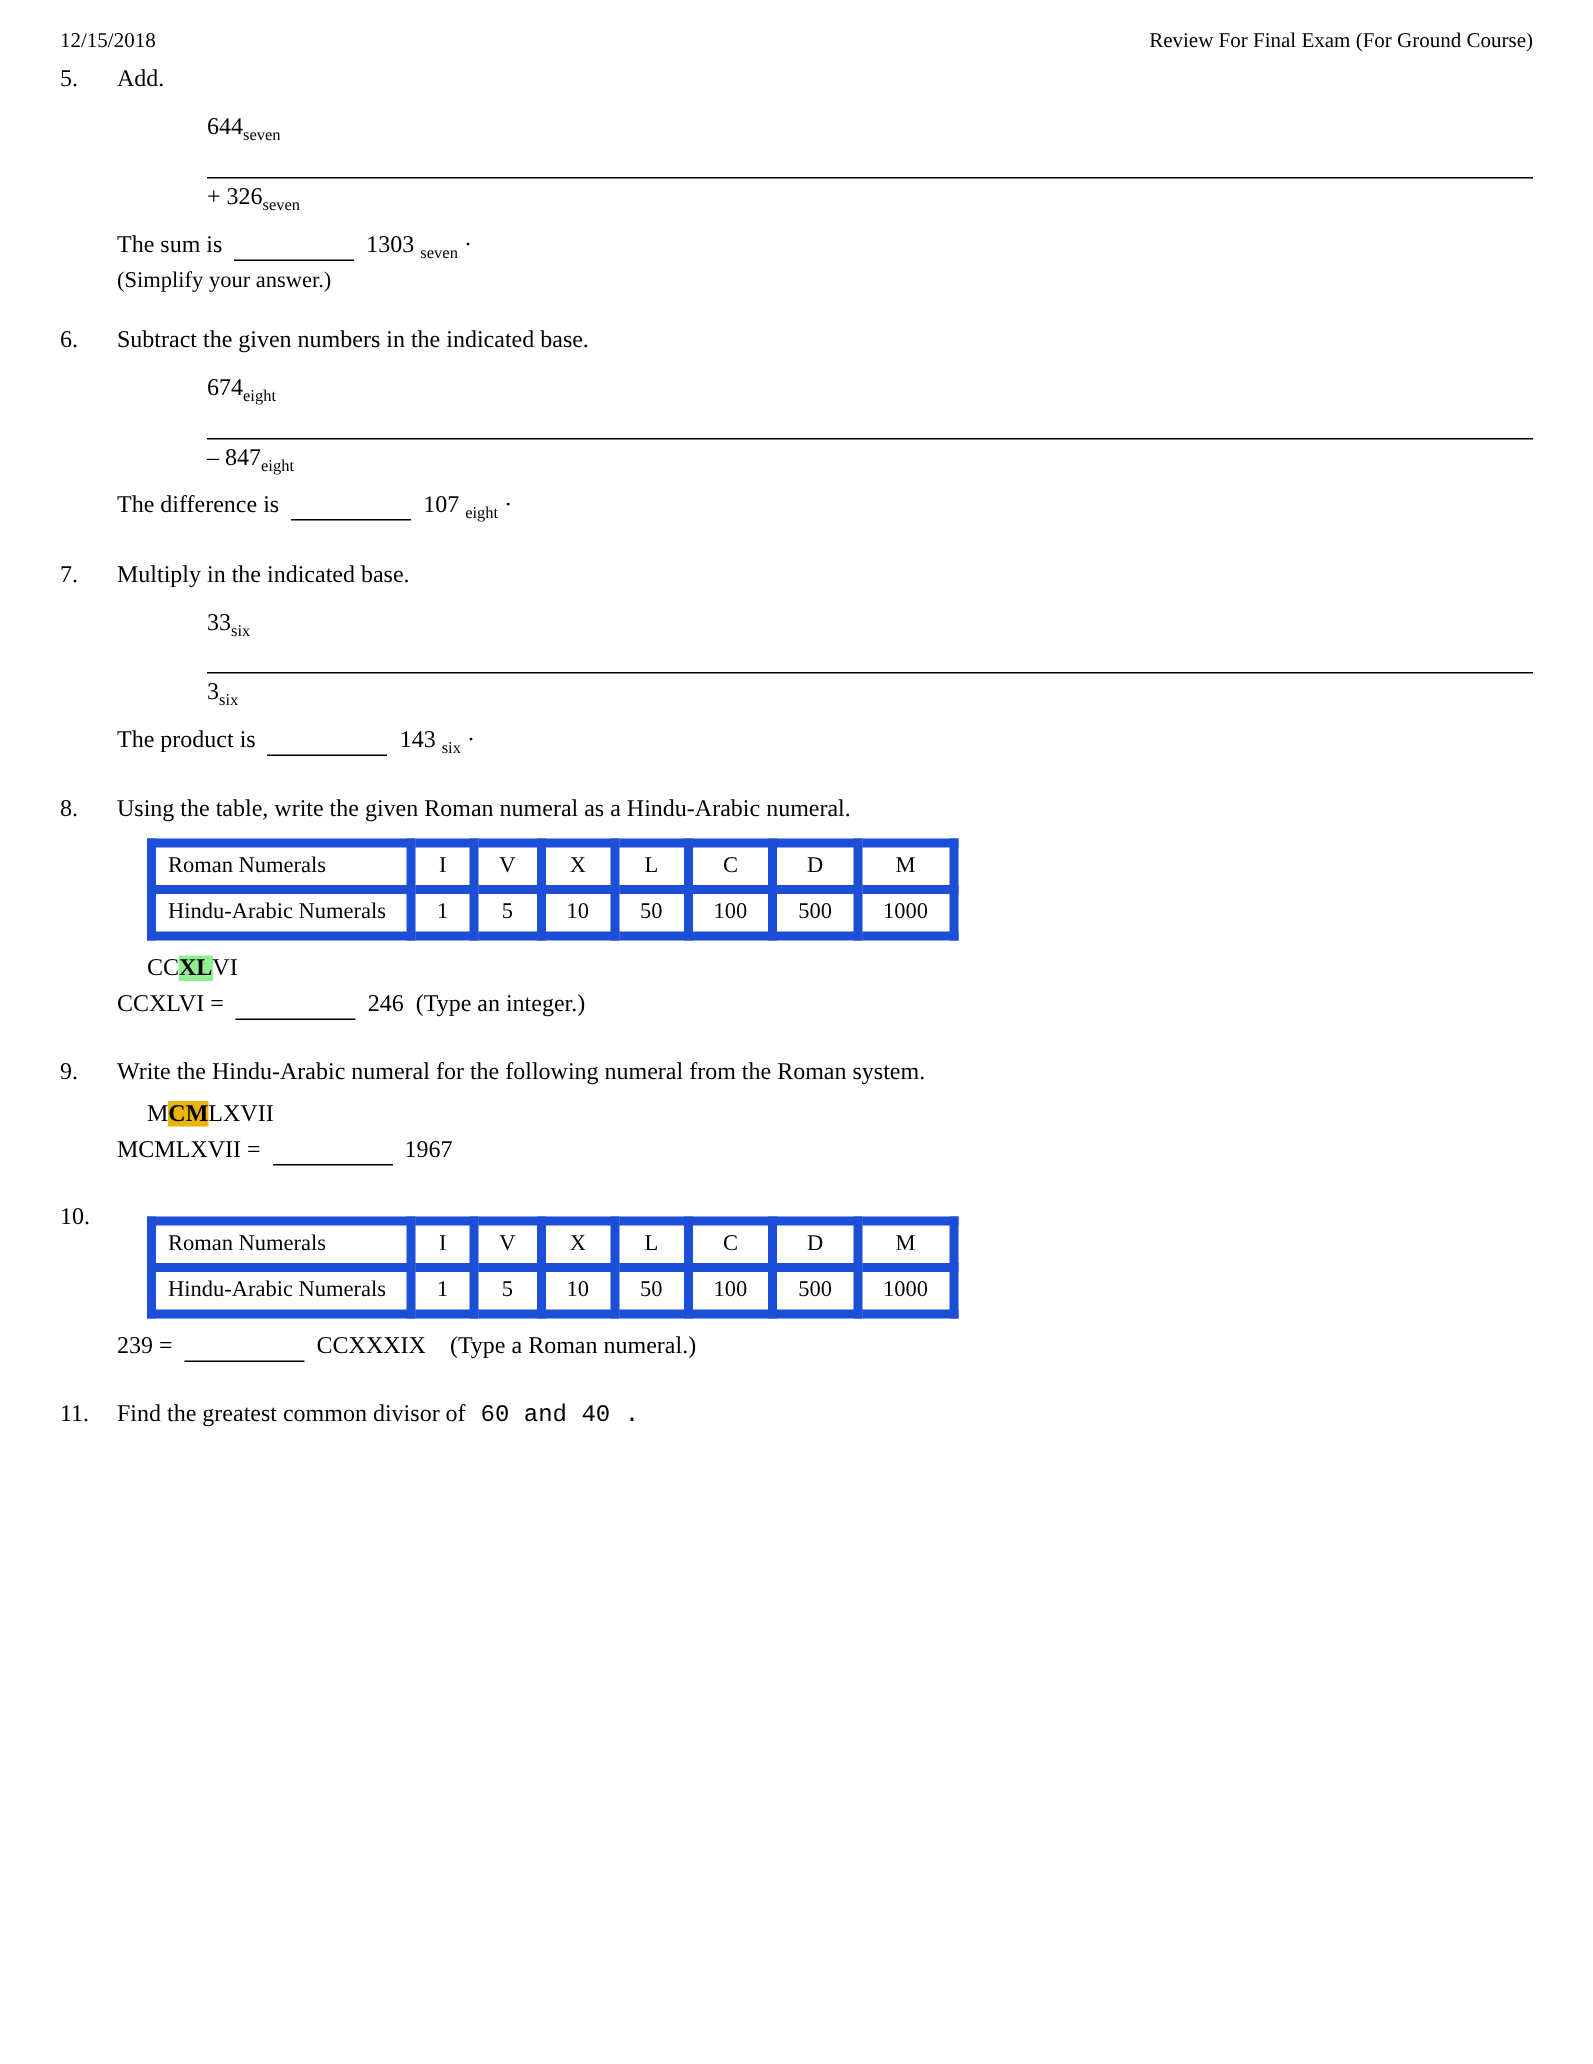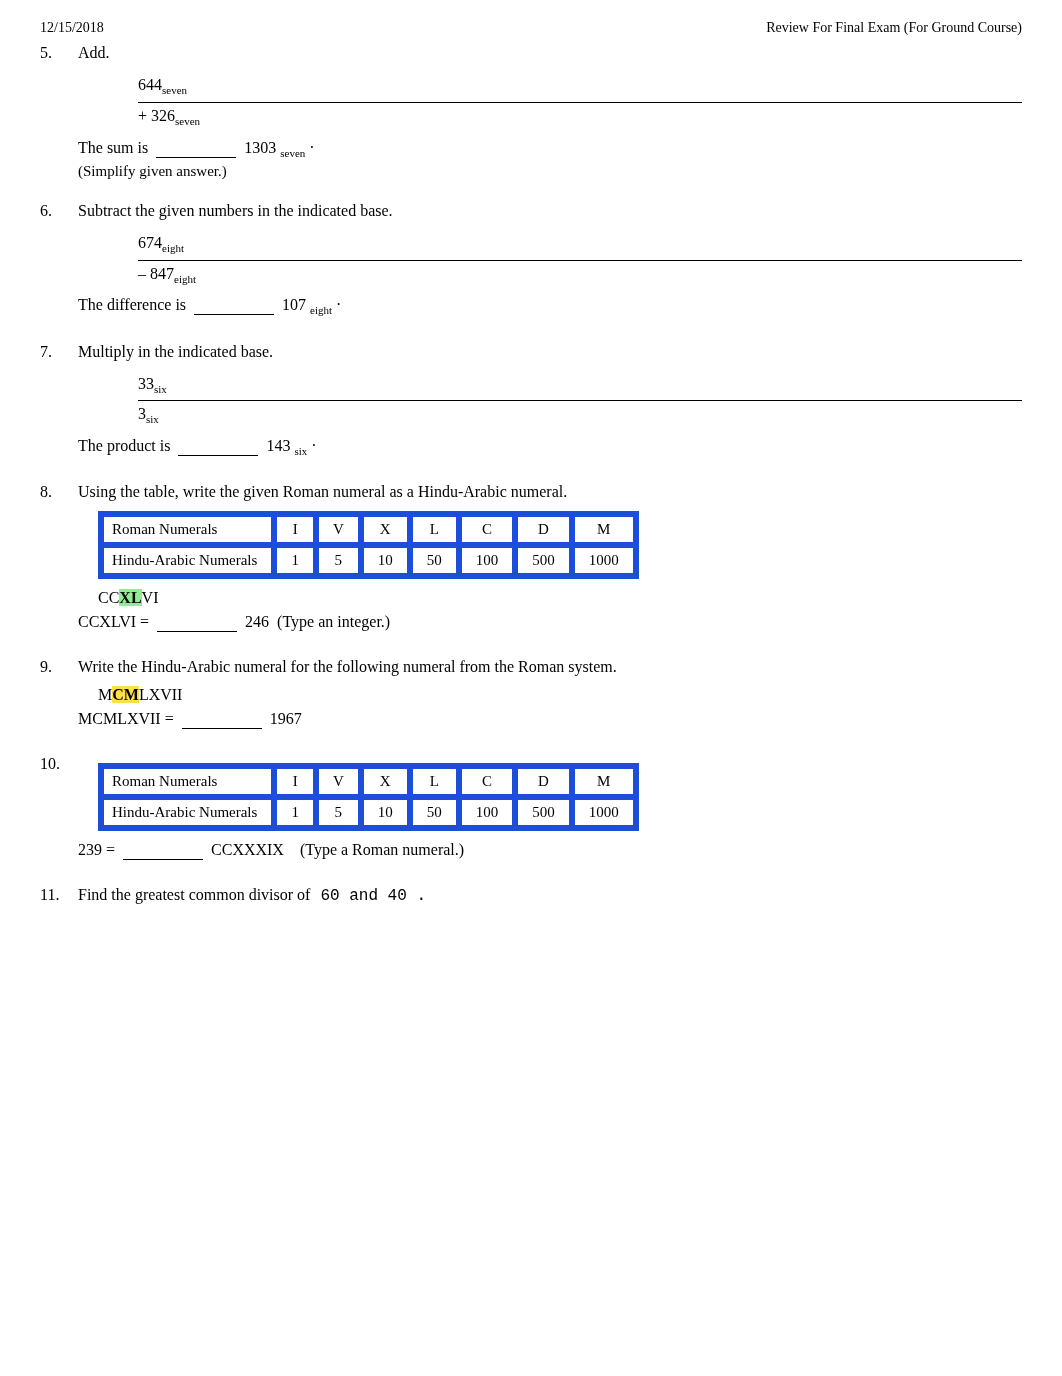--- a/index.html
+++ b/index.html
@@ -38,21 +38,21 @@
       margin-bottom: 10px;
     }
     .math-block {
       margin-left: 60px;
       margin-bottom: 8px;
       font-size: 16px;
       line-height: 1.6;
     }
     .underline-row {
       border-bottom: 1px solid #000;
-      padding-bottom: 2px;
+      padding-bottom: 18px;
     }
     .answer-line {
       display: inline-block;
       border-bottom: 1px solid #000;
       min-width: 80px;
       margin: 0 4px;
     }
     .result-line {
       font-size: 16px;
       margin-left: 0;
@@ -87,21 +87,21 @@
     }
     .equation-line {
       font-size: 16px;
       margin: 4px 0 4px 0;
     }
     .mcm-display {
       font-size: 16px;
       margin: 6px 0 6px 20px;
     }
     .mcm-display .hl {
-      background: #fde047;
+      background: #eab308;
       font-weight: bold;
     }
     .number-239 {
       font-size: 16px;
       margin: 6px 0 6px 20px;
     }
     .sub {
       font-size: 11px;
       vertical-align: sub;
     }
@@ -127,21 +127,21 @@
           <span>+ 326</span><span class="sub">seven</span>
         </div>
       </div>
       <div class="result-line">
         <span>The sum is</span>
         <span class="answer-line">&nbsp;&nbsp;&nbsp;&nbsp;&nbsp;&nbsp;</span>
         <span>1303</span>
         <span class="sub">seven</span>
         <span>·</span>
       </div>
-      <div class="simplify">(Simplify given answer.)</div>
+      <div class="simplify">(Simplify your answer.)</div>
     </div>
   </div>
 </div>
 
 <div class="problem">
   <div class="problem-number">
     <span class="problem-num-label">6.</span>
     <div class="problem-content">
       <div class="problem-title">Subtract the given numbers in the indicated base.</div>
       <div class="math-block">

